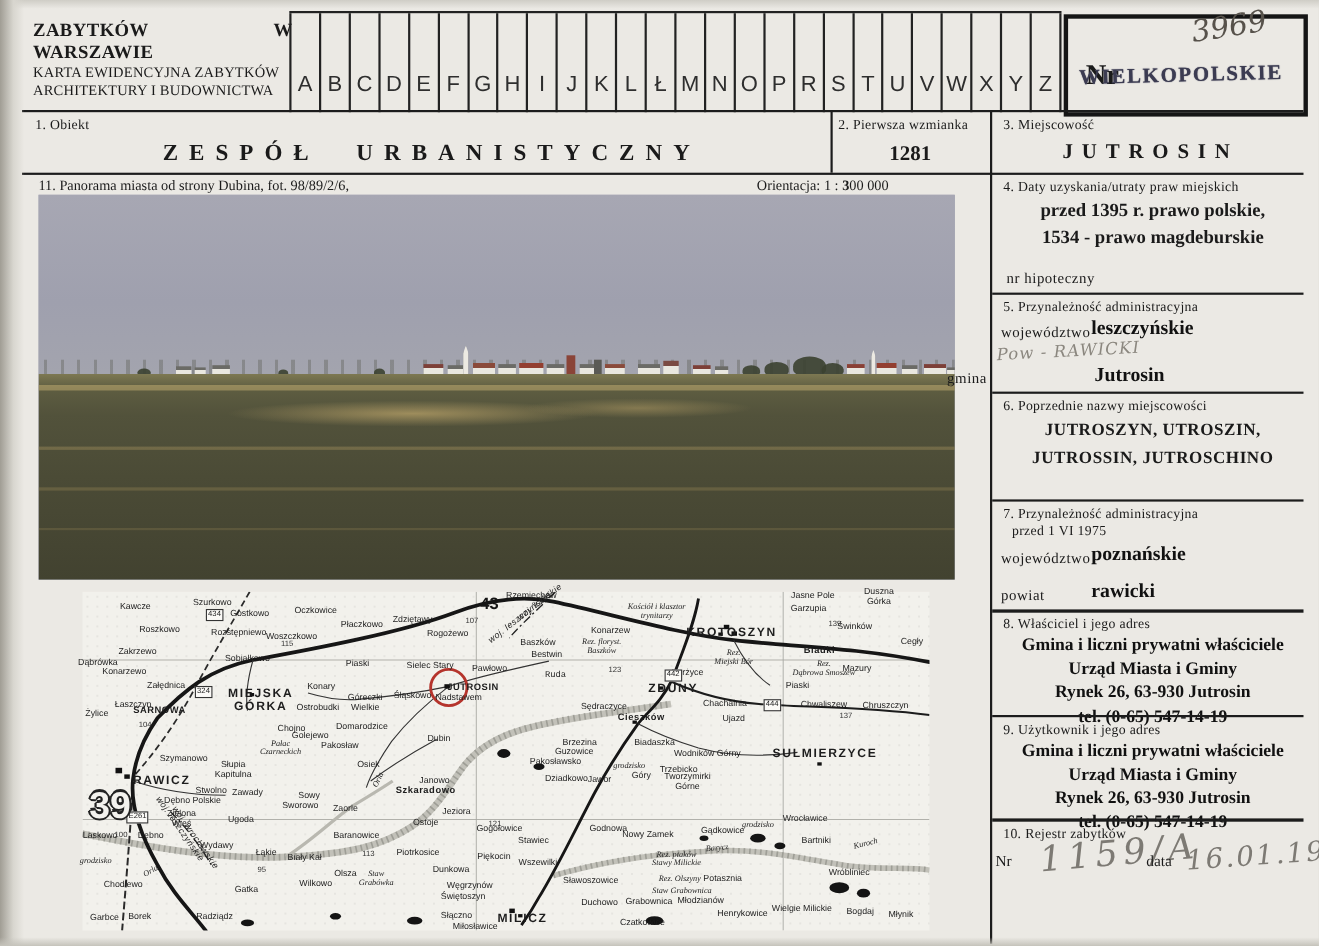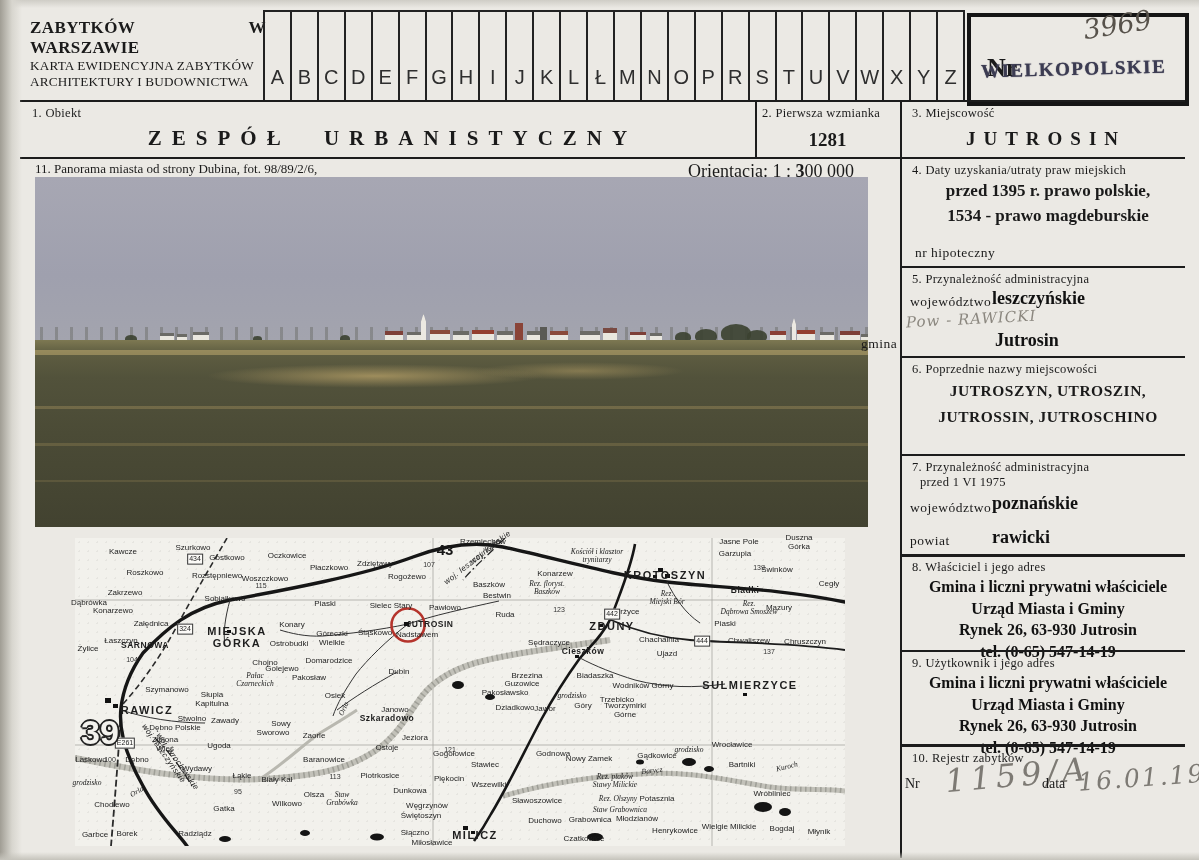--- a/index.html
+++ b/index.html
@@ -123,21 +123,21 @@
   <div class="abs lbl" style="left:762px;top:106px;">2. Pierwsza wzmianka</div>
   <div class="abs" id="val-1281">1281</div>
 
   <div class="vline" style="left:900px;top:100px;height:758px;"></div>
   <div class="abs lbl" style="left:912px;top:106px;">3. Miejscowość</div>
   <div class="abs" id="val-jutrosin">JUTROSIN</div>
 
   <div class="hline" style="left:20px;top:157px;width:1165px;"></div>
 
   <div class="abs" style="left:35px;top:161px;font-size:13px;">11. Panorama miasta od strony Dubina, fot. 98/89/2/6,</div>
-  <div class="abs" style="left:688px;top:161px;font-size:18px;">
+  <div class="abs" style="left:688px;top:161px;font-size:13px;">
     <span>Orientacja: 1 :</span>
     <b>3</b><span>00 000</span>
   </div>
 
   <div class="abs" id="photo">
     <div id="sky"></div>
     <div id="treeline"></div>
     <div id="village" style="position:absolute;left:0;top:0;width:100%;height:163px;">
         <div style="position: absolute; left: 125px; top: 156px; width: 14px; height: 7px; background: linear-gradient(rgb(107, 107, 102) 0px, rgb(107, 107, 102) 42%, rgb(233, 231, 223) 42%, rgb(233, 231, 223) 100%);"></div>
         <div style="position: absolute; left: 142px; top: 157px; width: 10px; height: 6px; background: linear-gradient(rgb(107, 107, 102) 0px, rgb(107, 107, 102) 42%, rgb(233, 231, 223) 42%, rgb(233, 231, 223) 100%);"></div>
@@ -274,21 +274,21 @@
         <span class="ml " style="left: 207px; top: 131px;">Golejewo</span>
         <span class="ml " style="left: 234px; top: 140px;">Pakosław</span>
         <span class="ml " style="left: 316px; top: 68px;">Sielec Stary</span>
         <span class="ml " style="left: 370px; top: 70px;">Pawłowo</span>
         <span class="ml " style="left: 342px; top: 97px;">Nadstawem</span>
         <span class="ml " style="left: 300px; top: 95px;">Śląskowo</span>
         <span class="ml " style="left: 324px; top: 134px;">Dubin</span>
         <span class="ml " style="left: 320px; top: 172px;">Janowo</span>
         <span class="ml " style="left: 422px; top: 58px;">Bestwin</span>
         <span class="ml " style="left: 414px; top: 47px;">Baszków</span>
-        <span class="ml " style="left: 430px; top: 77px;">Ruda</span>
+        <span class="ml " style="left: 430px; top: 77px; font-family: Liberation Mono, monospace;">Ruda</span>
         <span class="ml " style="left: 550px; top: 74px;">Perżyce</span>
         <span class="ml " style="left: 480px; top: 36px;">Konarzew</span>
         <span class="ml " style="left: 474px; top: 105px;">Sędraczyce</span>
         <span class="ml " style="left: 447px; top: 126px; margin-top: 20px;">Guzowice</span>
         <span class="ml " style="left: 452px; top: 138px;">Brzezina</span>
         <span class="ml " style="left: 520px; top: 138px;">Biadaszka</span>
         <span class="ml " style="left: 568px; top: 148px;">Wodników Górny</span>
         <span class="ml " style="left: 584px; top: 102px;">Chachalnia</span>
         <span class="ml " style="left: 592px; top: 116px;">Ujazd</span>
         <span class="ml " style="left: 650px; top: 86px;">Piaski</span>

